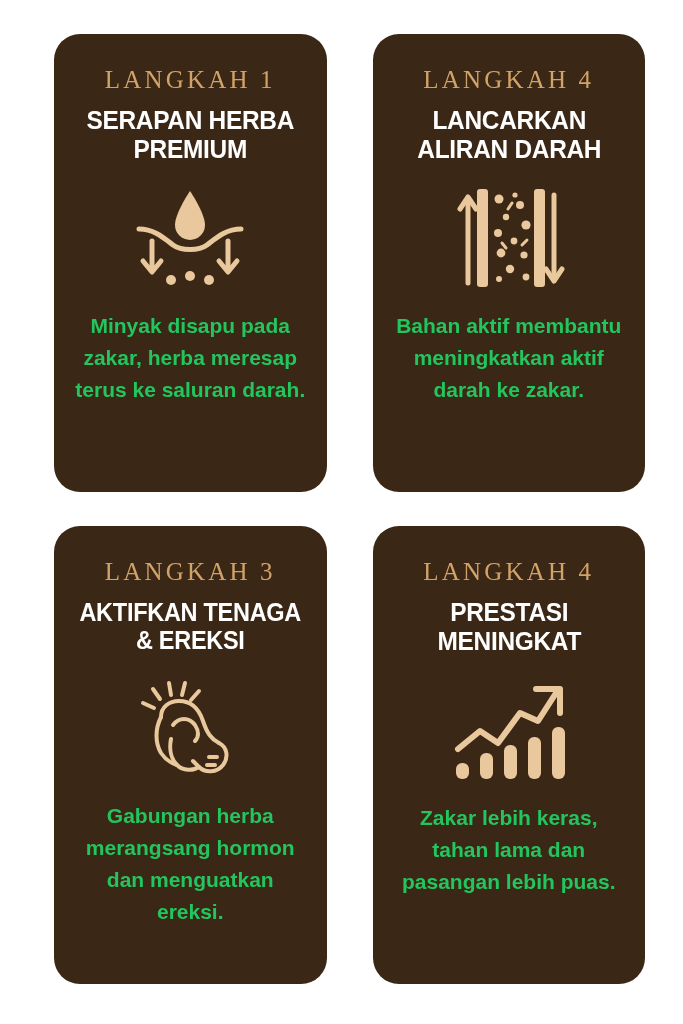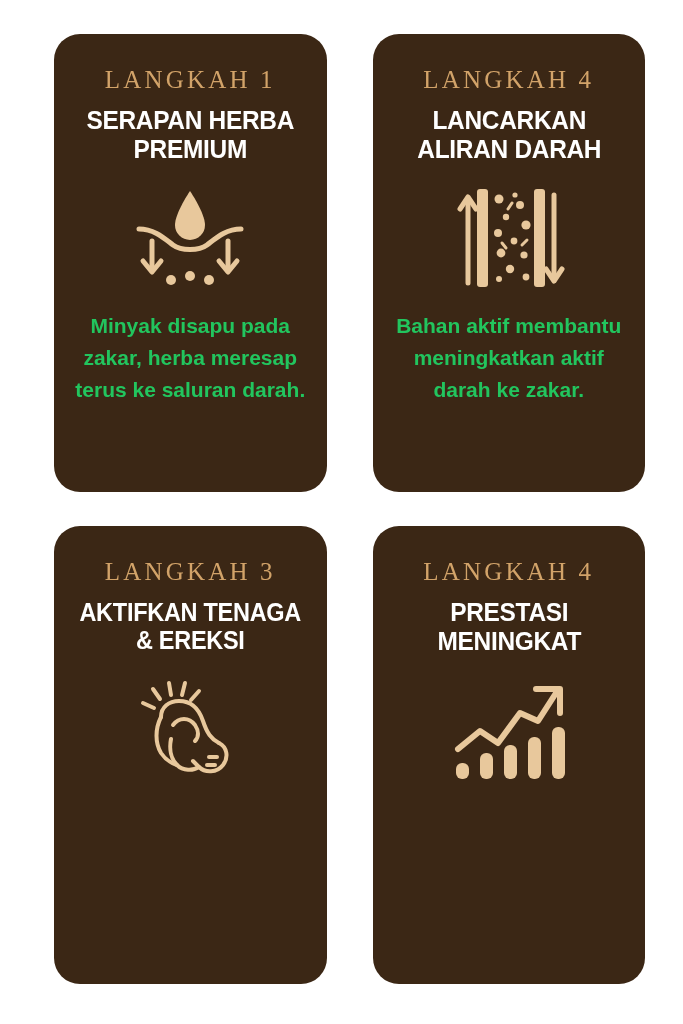--- a/index.html
+++ b/index.html
@@ -161,33 +161,35 @@
 
           <path d="M48 52 C54 44 64 44 70 52 C74 58 74 64 70 68"></path>
 
           <path d="M36 44 C30 56 30 70 36 80 C40 86 46 90 52 92"></path>
 
           <path d="M84 84 L92 84"></path>
           <path d="M82 92 L90 92"></path>
         </g>
       </svg>
     </div>
+    <div class="desc">Gabungan herba merangsang hormon dan menguatkan ereksi.</div>
   </div>
 
   <div class="card card-4">
     <div class="step-label">LANGKAH 4</div>
     <div class="card-title">PRESTASI MENINGKAT</div>
     <div class="icon-wrap">
       <svg width="130" height="110" viewBox="0 0 130 110" fill="none" xmlns="http://www.w3.org/2000/svg">
 
         <path d="M14 74 L36 56 L54 68 L76 38 L94 46 L112 18" stroke="#E8C89C" stroke-width="6" stroke-linecap="round" stroke-linejoin="round" fill="none"></path>
         <path d="M92 14 L116 14 L116 38" stroke="#E8C89C" stroke-width="6" stroke-linecap="round" stroke-linejoin="round" fill="none"></path>
 
         <rect x="12" y="88" width="13" height="16" rx="6" fill="#E8C89C"></rect>
         <rect x="36" y="78" width="13" height="26" rx="6" fill="#E8C89C"></rect>
         <rect x="60" y="70" width="13" height="34" rx="6" fill="#E8C89C"></rect>
         <rect x="84" y="62" width="13" height="42" rx="6" fill="#E8C89C"></rect>
         <rect x="108" y="52" width="13" height="52" rx="6" fill="#E8C89C"></rect>
       </svg>
     </div>
+    <div class="desc">Zakar lebih keras, tahan lama dan pasangan lebih puas.</div>
   </div>
 
 </div>
 
 </body></html>

